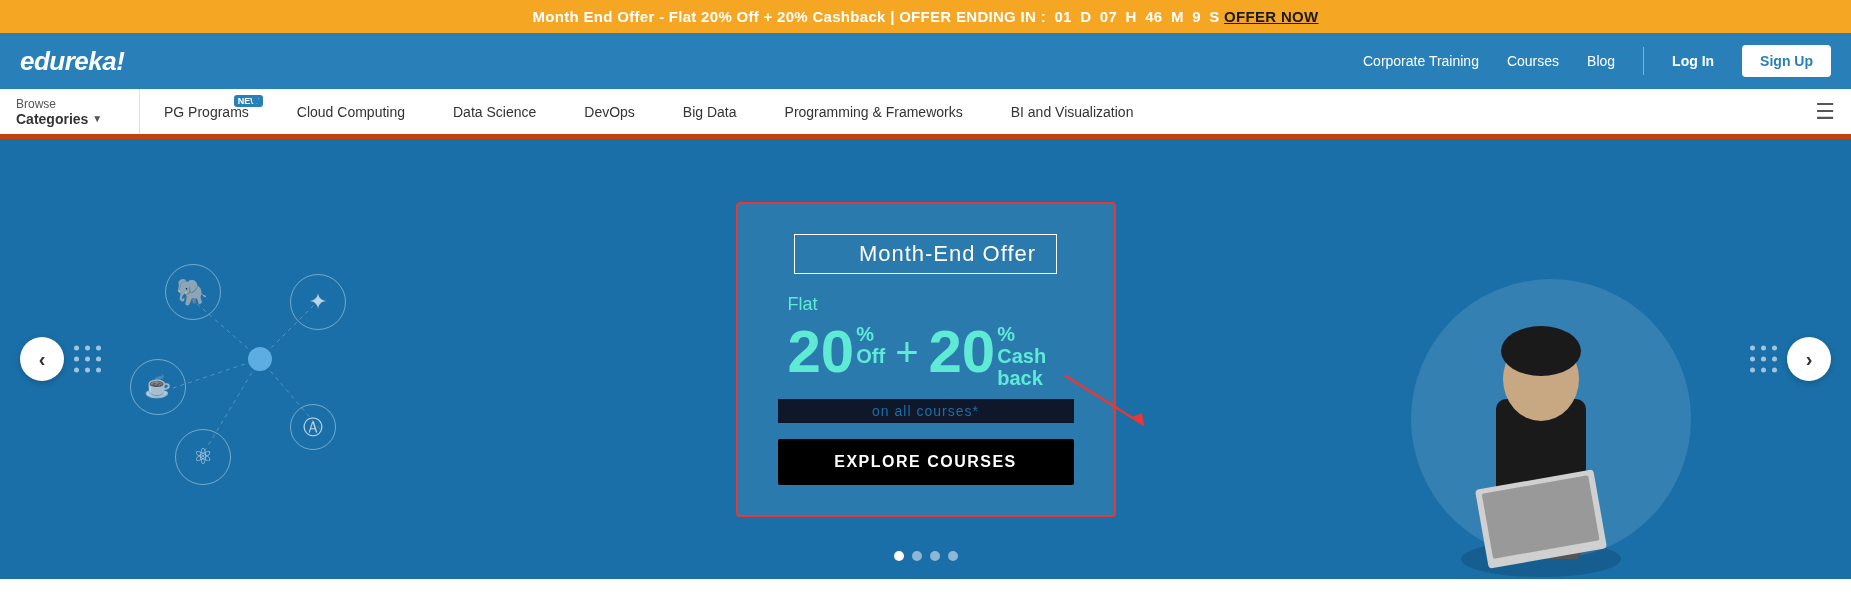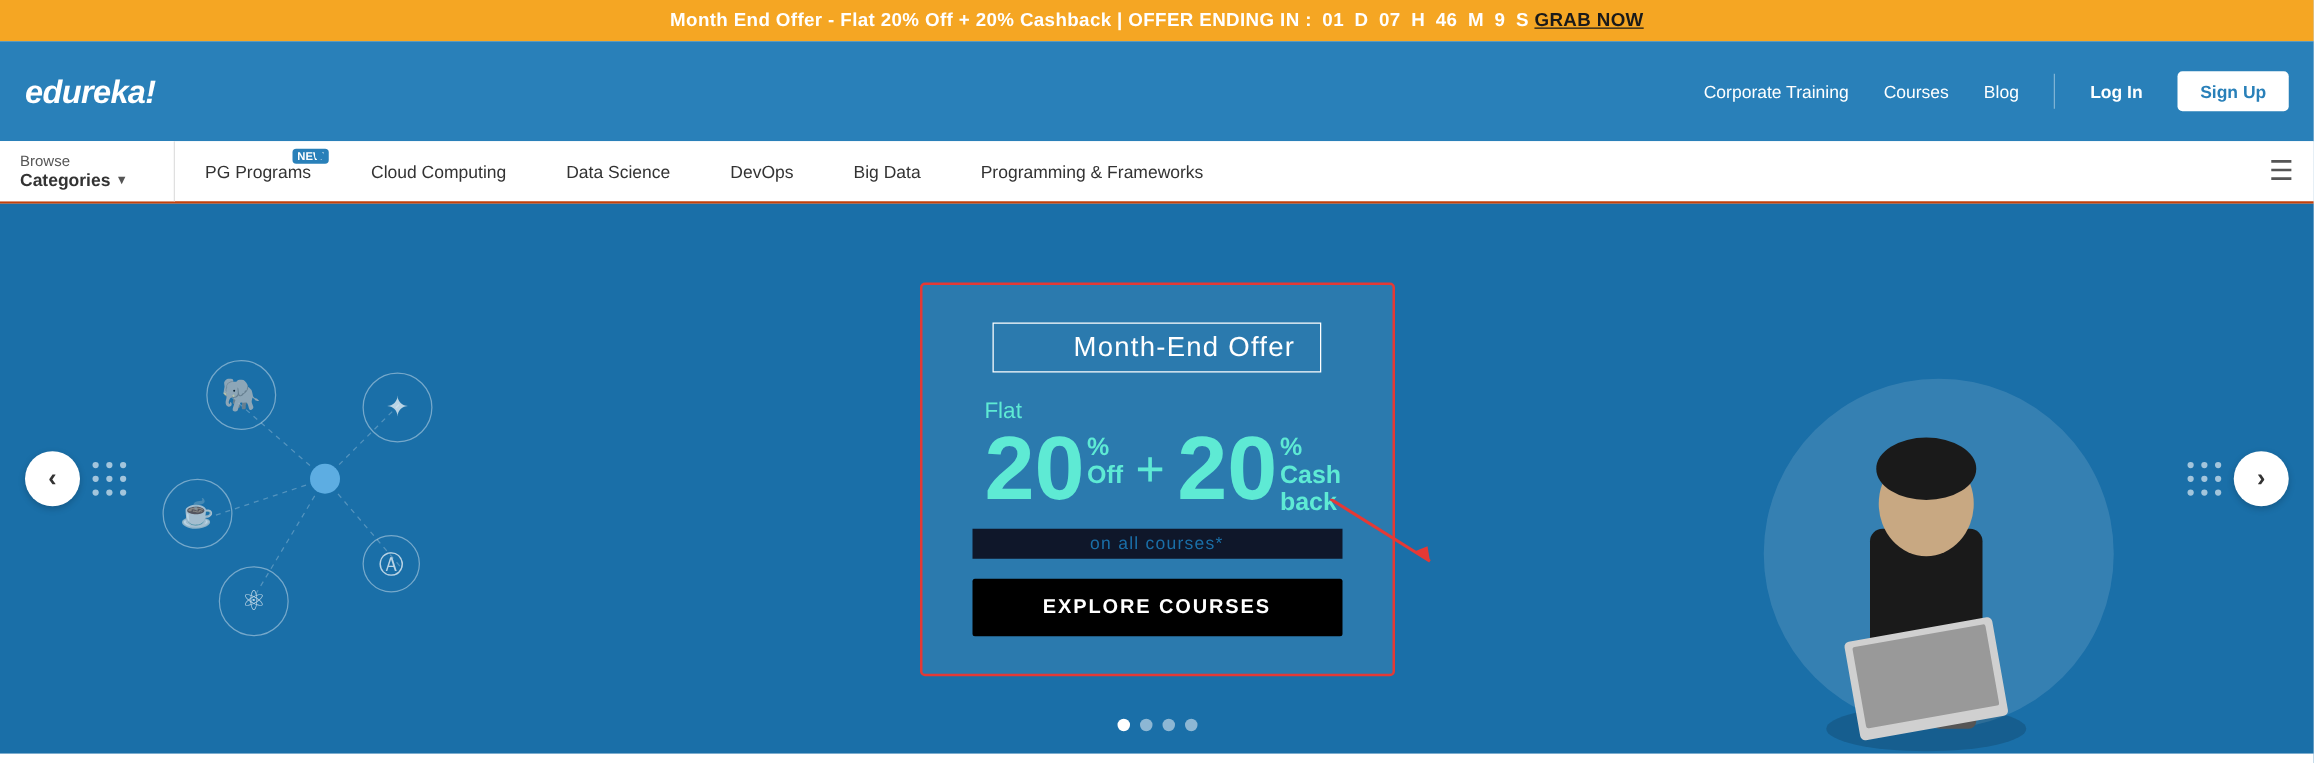--- a/index.html
+++ b/index.html
@@ -23,21 +23,21 @@
       cursor: pointer;
     }
 
     
     .header {
       background: #2980B9;
       display: flex;
       align-items: center;
       padding: 10px 20px;
       gap: 20px;
-      height: 80px;
+      height: 56px;
     }
     .logo {
       color: #fff;
       font-size: 26px;
       font-weight: 800;
       font-style: italic;
       white-space: nowrap;
       letter-spacing: -0.5px;
     }
     .search-bar {
@@ -104,21 +104,21 @@
       cursor: pointer;
       white-space: nowrap;
     }
 
     
     .nav-bar {
       background: #fff;
       display: flex;
       align-items: center;
       padding: 0 0;
-      border-bottom: 2px solid #c2410c;
+      border-bottom: 5px solid #c2410c;
       height: 50px;
     }
     .browse-categories {
       display: flex;
       flex-direction: column;
       padding: 8px 16px;
       cursor: pointer;
       min-width: 140px;
       background: #fff;
       border-right: 1px solid #e0e0e0;
@@ -272,21 +272,21 @@
     .promo-flat { font-size: 18px; font-weight: 400; }
     .promo-big {
       display: flex;
       align-items: flex-start;
       gap: 2px;
       line-height: 1;
       flex-wrap: wrap;
       align-items: center;
     }
     .promo-num {
-      font-size: 72px;
+      font-size: 60px;
       font-weight: 800;
       line-height: 0.9;
     }
     .promo-pct {
       display: flex;
       flex-direction: column;
       font-size: 20px;
       font-weight: 600;
       line-height: 1.1;
       align-self: flex-start;
@@ -399,21 +399,21 @@
   <span> | </span>
   <span>OFFER ENDING IN :</span>
   <span class="timer">01</span>
   <span>D</span>
   <span class="timer">07</span>
   <span>H</span>
   <span class="timer">46</span>
   <span>M</span>
   <span class="timer">9</span>
   <span>S</span>
-  <span class="grab-now">GRAB NOW</span>
+  <span class="grab-now">OFFER NOW</span>
 </div>
 
 <div class="header">
   <div class="logo">edureka!</div>
   <div class="header-spacer"></div>
   <div class="header-nav">
     <a>Corporate Training</a>
     <a>Courses</a>
     <a>Blog</a>
     <div class="header-divider"></div>
@@ -430,20 +430,21 @@
       <span class="chevron">▼</span>
     </span>
   </div>
   <div class="nav-items" id="nav-items-container">
   <div class="nav-item has-new">PG Programs<span class="new-badge">NEW</span><span class="new-dot"></span></div>
       <div class="nav-item">Cloud Computing</div>
       <div class="nav-item">Data Science</div>
       <div class="nav-item">DevOps</div>
       <div class="nav-item">Big Data</div>
       <div class="nav-item">Programming &amp; Frameworks</div>
+      <div class="nav-item">BI and Visualization</div>
     </div>
   <div class="nav-right">
     <span class="hamburger">☰</span>
   </div>
 </div>
 
 <div class="hero">
 
   <div class="tech-icons-area">
     <svg class="connector-lines" viewBox="0 0 280 300">

